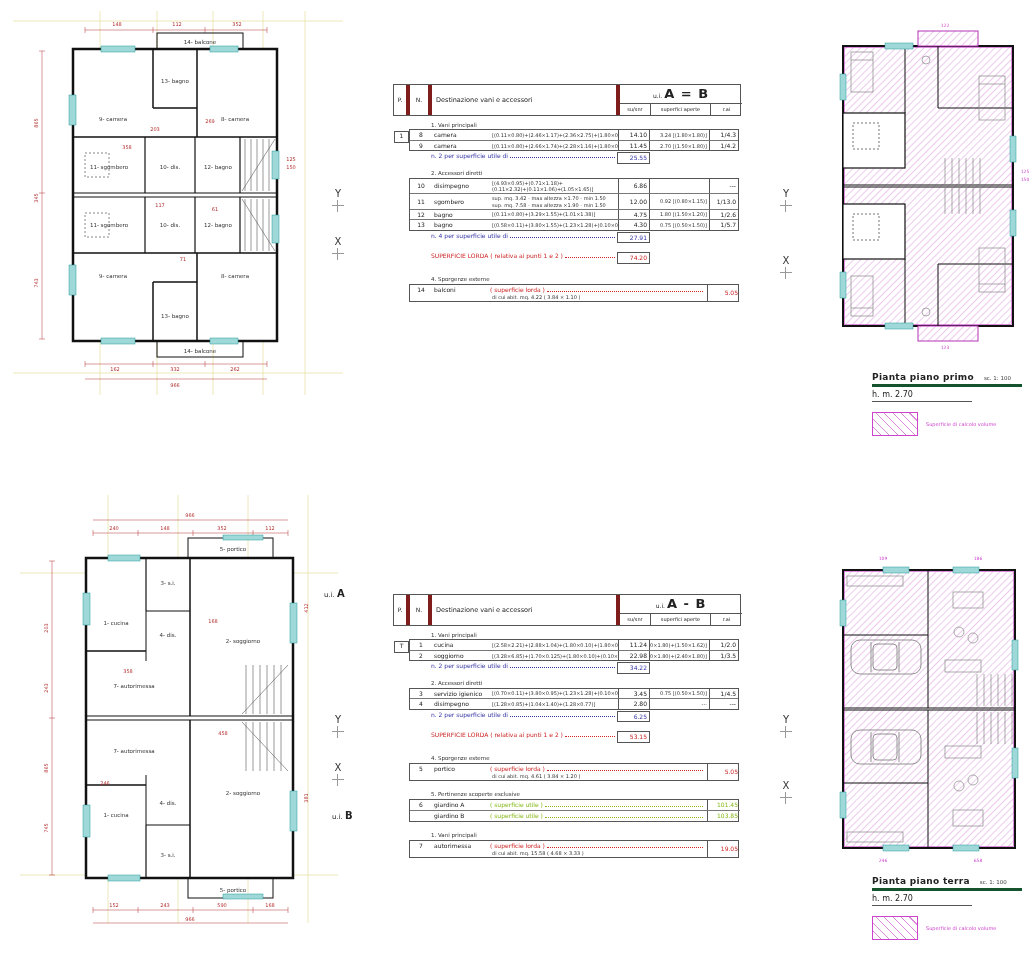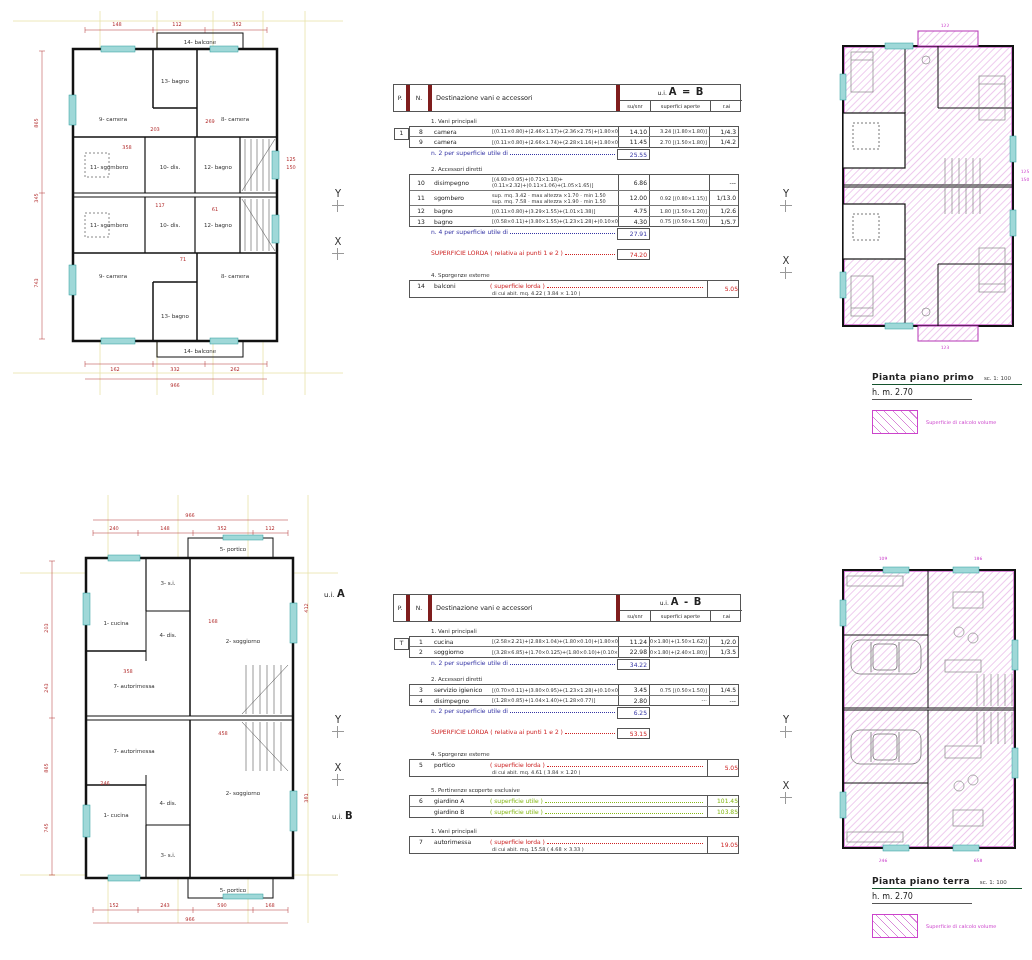--- a/index.html
+++ b/index.html
@@ -5,21 +5,21 @@
   html,body{margin:0;padding:0;}
   body{width:1032px;height:960px;position:relative;background:#fff;overflow:hidden;
        font-family:"DejaVu Sans","Liberation Sans",sans-serif;color:#222;}
   .abs{position:absolute;}
   
   .tbl{position:absolute;width:348px;font-size:6px;line-height:1.25;}
   .t-head{display:grid;grid-template-columns:16px 22px 188px 122px;border:1px solid #555;}
   .t-head .hc{border-right:4px solid #7f1d1d;display:flex;align-items:center;justify-content:center;padding:2px 1px;}
   .t-head .hdest{justify-content:flex-start;padding-left:4px;font-size:6.5px;}
   .t-right .ui-row{border-bottom:1px solid #555;text-align:center;padding:1px 0;font-size:6px;}
-  .t-right .ui-row b{font-size:10px;letter-spacing:1px;margin-top:13px;}
+  .t-right .ui-row b{font-size:13px;letter-spacing:1px;margin-top:13px;}
   .t-right .sub-row{display:grid;grid-template-columns:31px 60px 31px;font-size:5px;}
   .t-right .sub-row span{padding:2px 0;text-align:center;border-right:1px solid #555;}
   .t-right .sub-row span:last-child{border-right:none;}
   .tgroup{margin:6px 0 1px 38px;font-size:5.5px;color:#333;}
   .rowbox{margin-left:16px;border:1px solid #555;position:relative;width:330px;box-sizing:border-box;}
   .pbox{position:absolute;left:-16px;top:1px;width:13px;height:10px;border:1px solid #555;
         text-align:center;font-size:6px;background:#fff;}
   .drow{display:grid;grid-template-columns:22px 58px 128px 31px 60px 29px;align-items:center;}
   .drow + .drow{border-top:1px solid #777;}
   .drow .c{padding:1px 2px;box-sizing:border-box;}
@@ -45,21 +45,21 @@
   .notebox .green{color:#86b817;}
   .notebox .leader{flex:1;border-bottom:1px dotted #cc2222;margin:0 2px 2px 2px;}
   .notebox .leader.g{border-bottom-color:#86b817;}
   .notebox .note{font-size:5px;color:#333;padding-left:58px;}
   .notebox .val{border-left:1px solid #555;display:flex;align-items:center;justify-content:flex-end;
                 padding:1px 2px;}
   .notebox .val.red{color:#cc2222;} .notebox .val.green{color:#86b817;}
   .gsep{border-top:1px solid #777;grid-column:1 / span 3;display:grid;grid-template-columns:22px 275px 33px;}
   
   .caption{position:absolute;width:150px;}
-  .cap-title-row{display:flex;align-items:baseline;border-bottom:1px solid #14532d;padding-bottom:2px;}
+  .cap-title-row{display:flex;align-items:baseline;border-bottom:3px solid #14532d;padding-bottom:2px;}
   .cap-title{font-size:9px;font-weight:bold;letter-spacing:.3px;}
   .cap-scale{font-size:5.5px;margin-left:10px;color:#444;}
   .cap-h{font-size:8px;border-bottom:1px solid #555;padding:3px 0 2px 0;width:100px;}
   .legend{display:flex;align-items:center;margin-top:10px;}
   .swatch{width:44px;height:22px;border:1px solid #cc44cc;
           background:repeating-linear-gradient(45deg,#fff 0 5px,#d98ad9 5px 6px);}
   .legend-label{font-size:5px;color:#cc44cc;margin-left:8px;}
   
   .marker{position:absolute;text-align:center;font-size:10px;color:#333;width:16px;}
   .mcross{display:block;position:relative;width:12px;height:12px;margin:1px auto 0;}

